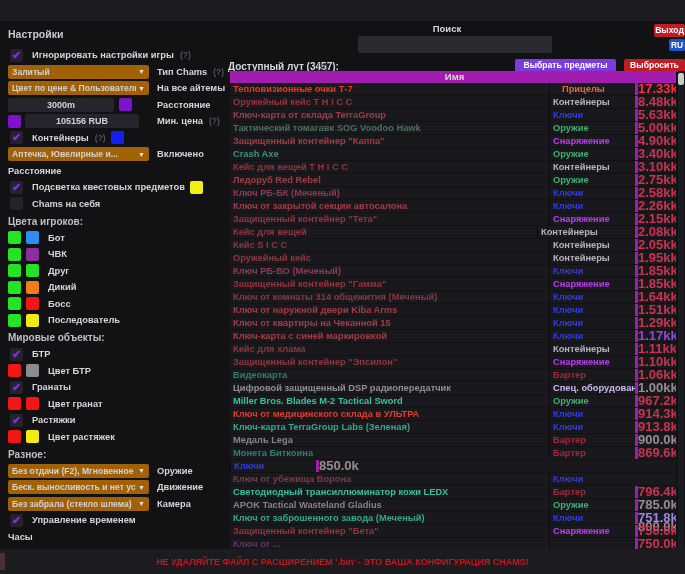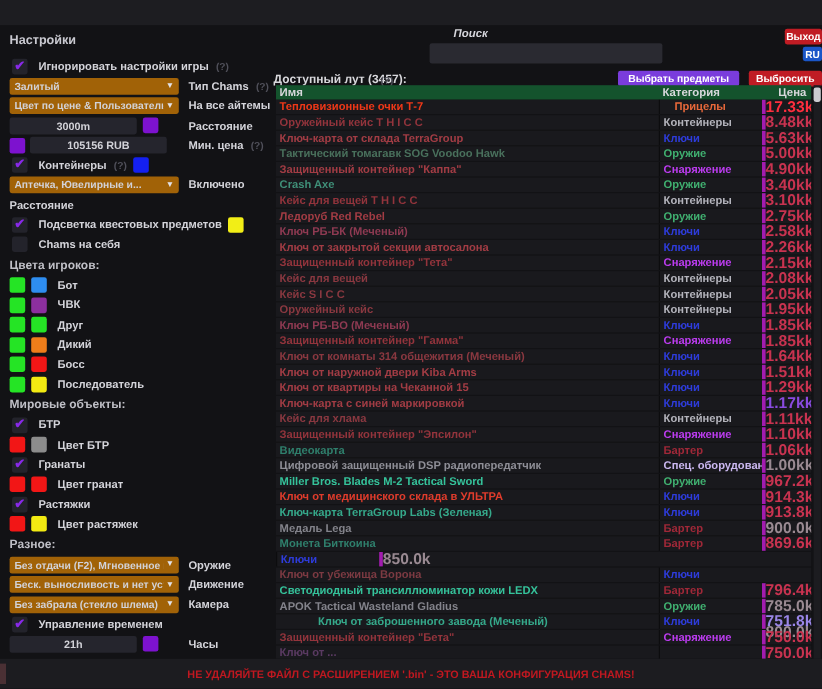--- a/index.html
+++ b/index.html
@@ -26,35 +26,35 @@
   .inp-r { width:106px; margin-right:5px; }
   .inp-l { width:114px; margin-left:4px; }
   .swatch { width:13px; height:13px; border-radius:2px; flex:none; }
   .sw-gap { margin-left:5px; }
   .lbl { color:#d4d4da; font-size:9.3px; white-space:nowrap; }
   .dd + .lbl, .ctrl + .lbl { margin-left:8px; }
   .help { color:#50505a; font-size:8.5px; margin-left:6px; }
   .dual .lbl { margin-left:9px; }
 
   
-  .search-label { position:absolute; left:378px; top:23px; width:194px; text-align:left;
-                  color:#d6d6dc; font-size:9.5px;font-style:italic; }
+  .search-label { position:absolute; left:350px; top:23px; width:194px; text-align:center;
+                  color:#d6d6dc; font-size:9.5px; }
   .search-input { position:absolute; left:358px; top:36px; width:194px; height:17px; background:#2a2a31;
                   border:none; border-radius:2px; color:#e0e0e6; font-size:10px; padding:0 5px;
                   font-family:"Liberation Sans", sans-serif; font-weight:bold; }
   .btn { position:absolute; color:#fff; border-radius:2px; text-align:center; font-size:8.6px; }
   .btn-exit { left:654px; top:24px; width:31px; height:13px; line-height:13px; background:#c01c24; }
   .btn-ru   { left:669px; top:39px; width:16px; height:12px; line-height:12px; background:#1a56c8; font-size:8.4px; }
   .btn-kappa { left:515px; top:59px; width:101px; height:13px; line-height:13px; background:#7a3cdc; }
   .btn-drop  { left:624px; top:59px; width:61px; height:13px; line-height:13px; background:#c01c24; }
   .loot-label { position:absolute; left:228px; top:61px; color:#d8d8dc; font-size:10px; }
   .loot-help { position:absolute; left:317px; top:62px; color:#50505a; font-size:8.5px; }
 
-  .t-head { position:absolute; left:230px; top:71px; width:446px; height:12px; background:#14532d;
-            display:flex; align-items:center; }
+  .t-head { position:absolute; left:230px; top:71px; width:446px; height:12px; background:#a21caf;
+            display:flex; align-items:center;flex-direction:column; }
   .t-body { position:absolute; left:230px; top:83px; width:446px; height:466px; overflow:hidden; }
   .t-row { display:flex; align-items:center; height:12px; margin-bottom:1px; background:#19191d; }
   .t-name { flex:1; padding-left:3px; font-size:9.3px; white-space:nowrap; overflow:hidden; }
   .t-cat  { width:86px; flex:none; padding-left:3px; font-size:9.3px; white-space:nowrap; overflow:hidden;
             border-left:1px solid #0c0c0e; align-self:stretch; line-height:12px; }
   .t-price{ width:41px; flex:none; text-align:right; padding-right:4px; font-size:13px;
             border-left:3px solid #a21caf; align-self:stretch; line-height:12px; }
   .h-name { flex:1; padding-left:3px; color:#d8d8dc; font-size:9.5px; }
   .h-cat  { width:86px; flex:none; padding-left:3px; color:#d8d8dc; font-size:9.5px; }
   .h-price{ width:41px; flex:none; text-align:right; padding-right:4px; color:#d8d8dc; font-size:9.5px; }
@@ -214,24 +214,20 @@
           <span class="dd-t">Без забрала (стекло шлема)</span>
           <span class="dd-a">▼</span>
         </div>
         <span class="lbl">Камера</span>
       </div>
       <div class="side-row">
         <div class="cbx">✔</div>
         <span class="lbl">Управление временем</span>
       </div>
       <div class="side-row">
-        <div class="ctrl">
-          <div class="inp inp-r">21h</div>
-          <div class="swatch" style="background: rgb(125, 18, 207);"></div>
-        </div>
         <span class="lbl">Часы</span>
       </div>
     </div>
 </div>
 
 <div class="search-label">Поиск</div>
 <input class="search-input" value="" style="">
 <div class="btn btn-exit">Выход</div>
 <div class="btn btn-ru">RU</div>
 
@@ -297,21 +293,21 @@
       <span class="t-price" style="color: rgb(201, 51, 80);">2.26kk</span>
     </div>
     <div class="t-row">
       <span class="t-name" style="color: rgb(147, 52, 60);">Защищенный контейнер "Тета"</span>
       <span class="t-cat" style="color: rgb(188, 60, 240);">Снаряжение</span>
       <span class="t-price" style="color: rgb(201, 51, 80);">2.15kk</span>
     </div>
     <div class="t-row">
       <span class="t-name" style="color: rgb(138, 56, 64);">Кейс для вещей</span>
       <span class="t-cat" style="color: rgb(180, 180, 188);">Контейнеры</span>
-      <span class="t-price" style="color: rgb(201, 51, 80);">2.08kk</span>
+      <span class="t-price" style="color: rgb(201, 51, 80); margin-left: 12px;">2.08kk</span>
     </div>
     <div class="t-row">
       <span class="t-name" style="color: rgb(138, 56, 64);">Кейс S I C C</span>
       <span class="t-cat" style="color: rgb(180, 180, 188);">Контейнеры</span>
       <span class="t-price" style="color: rgb(201, 51, 80);">2.05kk</span>
     </div>
     <div class="t-row">
       <span class="t-name" style="color: rgb(138, 56, 64);">Оружейный кейс</span>
       <span class="t-cat" style="color: rgb(180, 180, 188);">Контейнеры</span>
       <span class="t-price" style="color: rgb(201, 51, 80);">1.95kk</span>
@@ -404,21 +400,21 @@
       <span class="t-name" style="color: rgb(53, 194, 154);">Светодиодный трансиллюминатор кожи LEDX</span>
       <span class="t-cat" style="color: rgb(160, 40, 56);">Бартер</span>
       <span class="t-price" style="color: rgb(201, 51, 80);">796.4k</span>
     </div>
     <div class="t-row">
       <span class="t-name" style="color: rgb(131, 131, 139);">APOK Tactical Wasteland Gladius</span>
       <span class="t-cat" style="color: rgb(64, 176, 112);">Оружие</span>
       <span class="t-price" style="color: rgb(154, 138, 146);">785.0k</span>
     </div>
     <div class="t-row">
-      <span class="t-name" style="color: rgb(53, 168, 138); margin-left: 32px;">Ключ от заброшенного завода (Меченый)</span>
+      <span class="t-name" style="color: rgb(53, 168, 138);">Ключ от заброшенного завода (Меченый)</span>
       <span class="t-cat" style="color: rgb(46, 60, 220);">Ключи</span>
       <span class="t-price" style="color: rgb(154, 134, 232);">751.8k</span>
     </div>
     <div class="t-row">
       <span class="t-name" style="color: rgb(147, 52, 60);">Защищенный контейнер "Бета"</span>
       <span class="t-cat" style="color: rgb(188, 60, 240);">Снаряжение</span>
       <span class="t-price" style="color: rgb(201, 51, 80);">750.0k</span>
     </div>
     <div class="t-row">
       <span class="t-name" style="color: rgb(90, 58, 98);">Ключ от ...</span>

